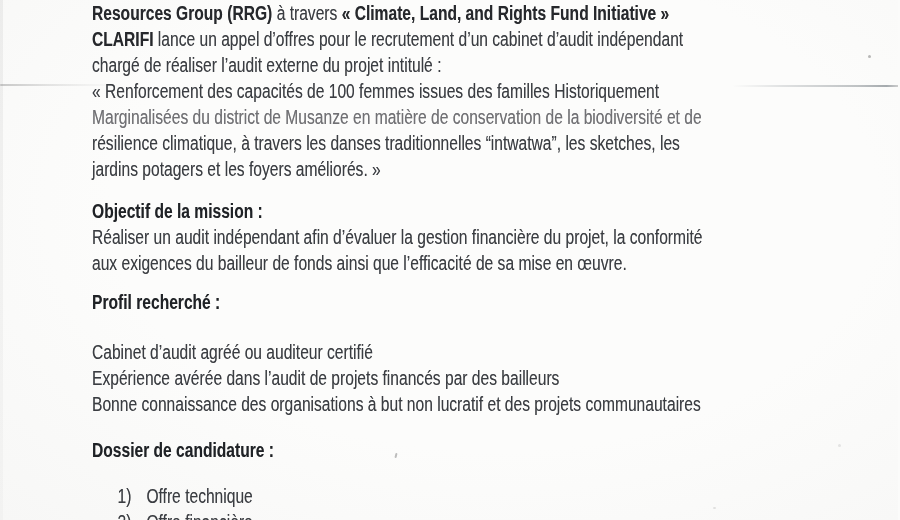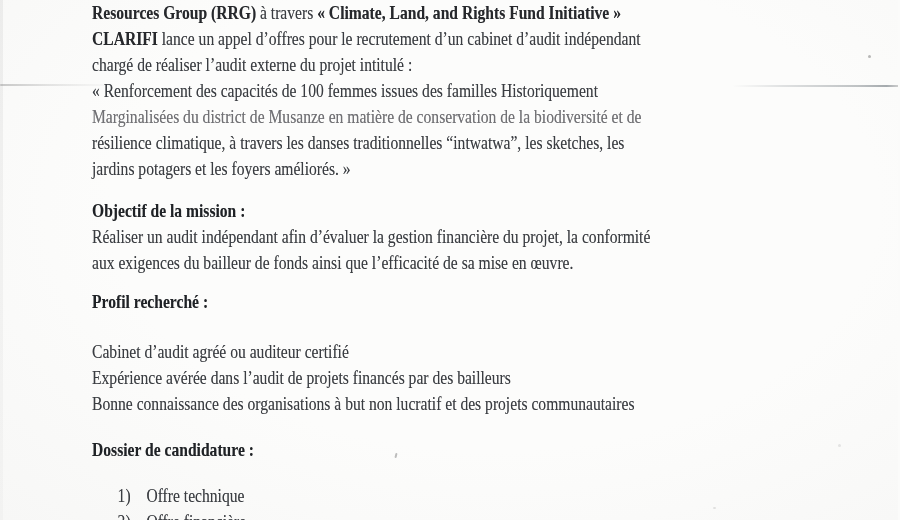--- a/index.html
+++ b/index.html
@@ -6,21 +6,21 @@
     margin: 0;
     padding: 0;
     background: #fbfbfa;
   }
   .page {
     position: relative;
     width: 898px;
     height: 520px;
     overflow: hidden;
     background: radial-gradient(ellipse at 55% 40%, #fcfcfb 55%, #f7f7f6 100%);
-    font-family: Liberation Serif, serif;
+    font-family: Liberation Sans, sans-serif;
     color: #3a3d42;
   }
   
   .edge-shade {
     position: absolute;
     left: 0; top: 0;
     width: 3px; height: 100%;
     background: linear-gradient(180deg, rgba(190,190,190,.22), rgba(200,200,200,.10));
   }
   

